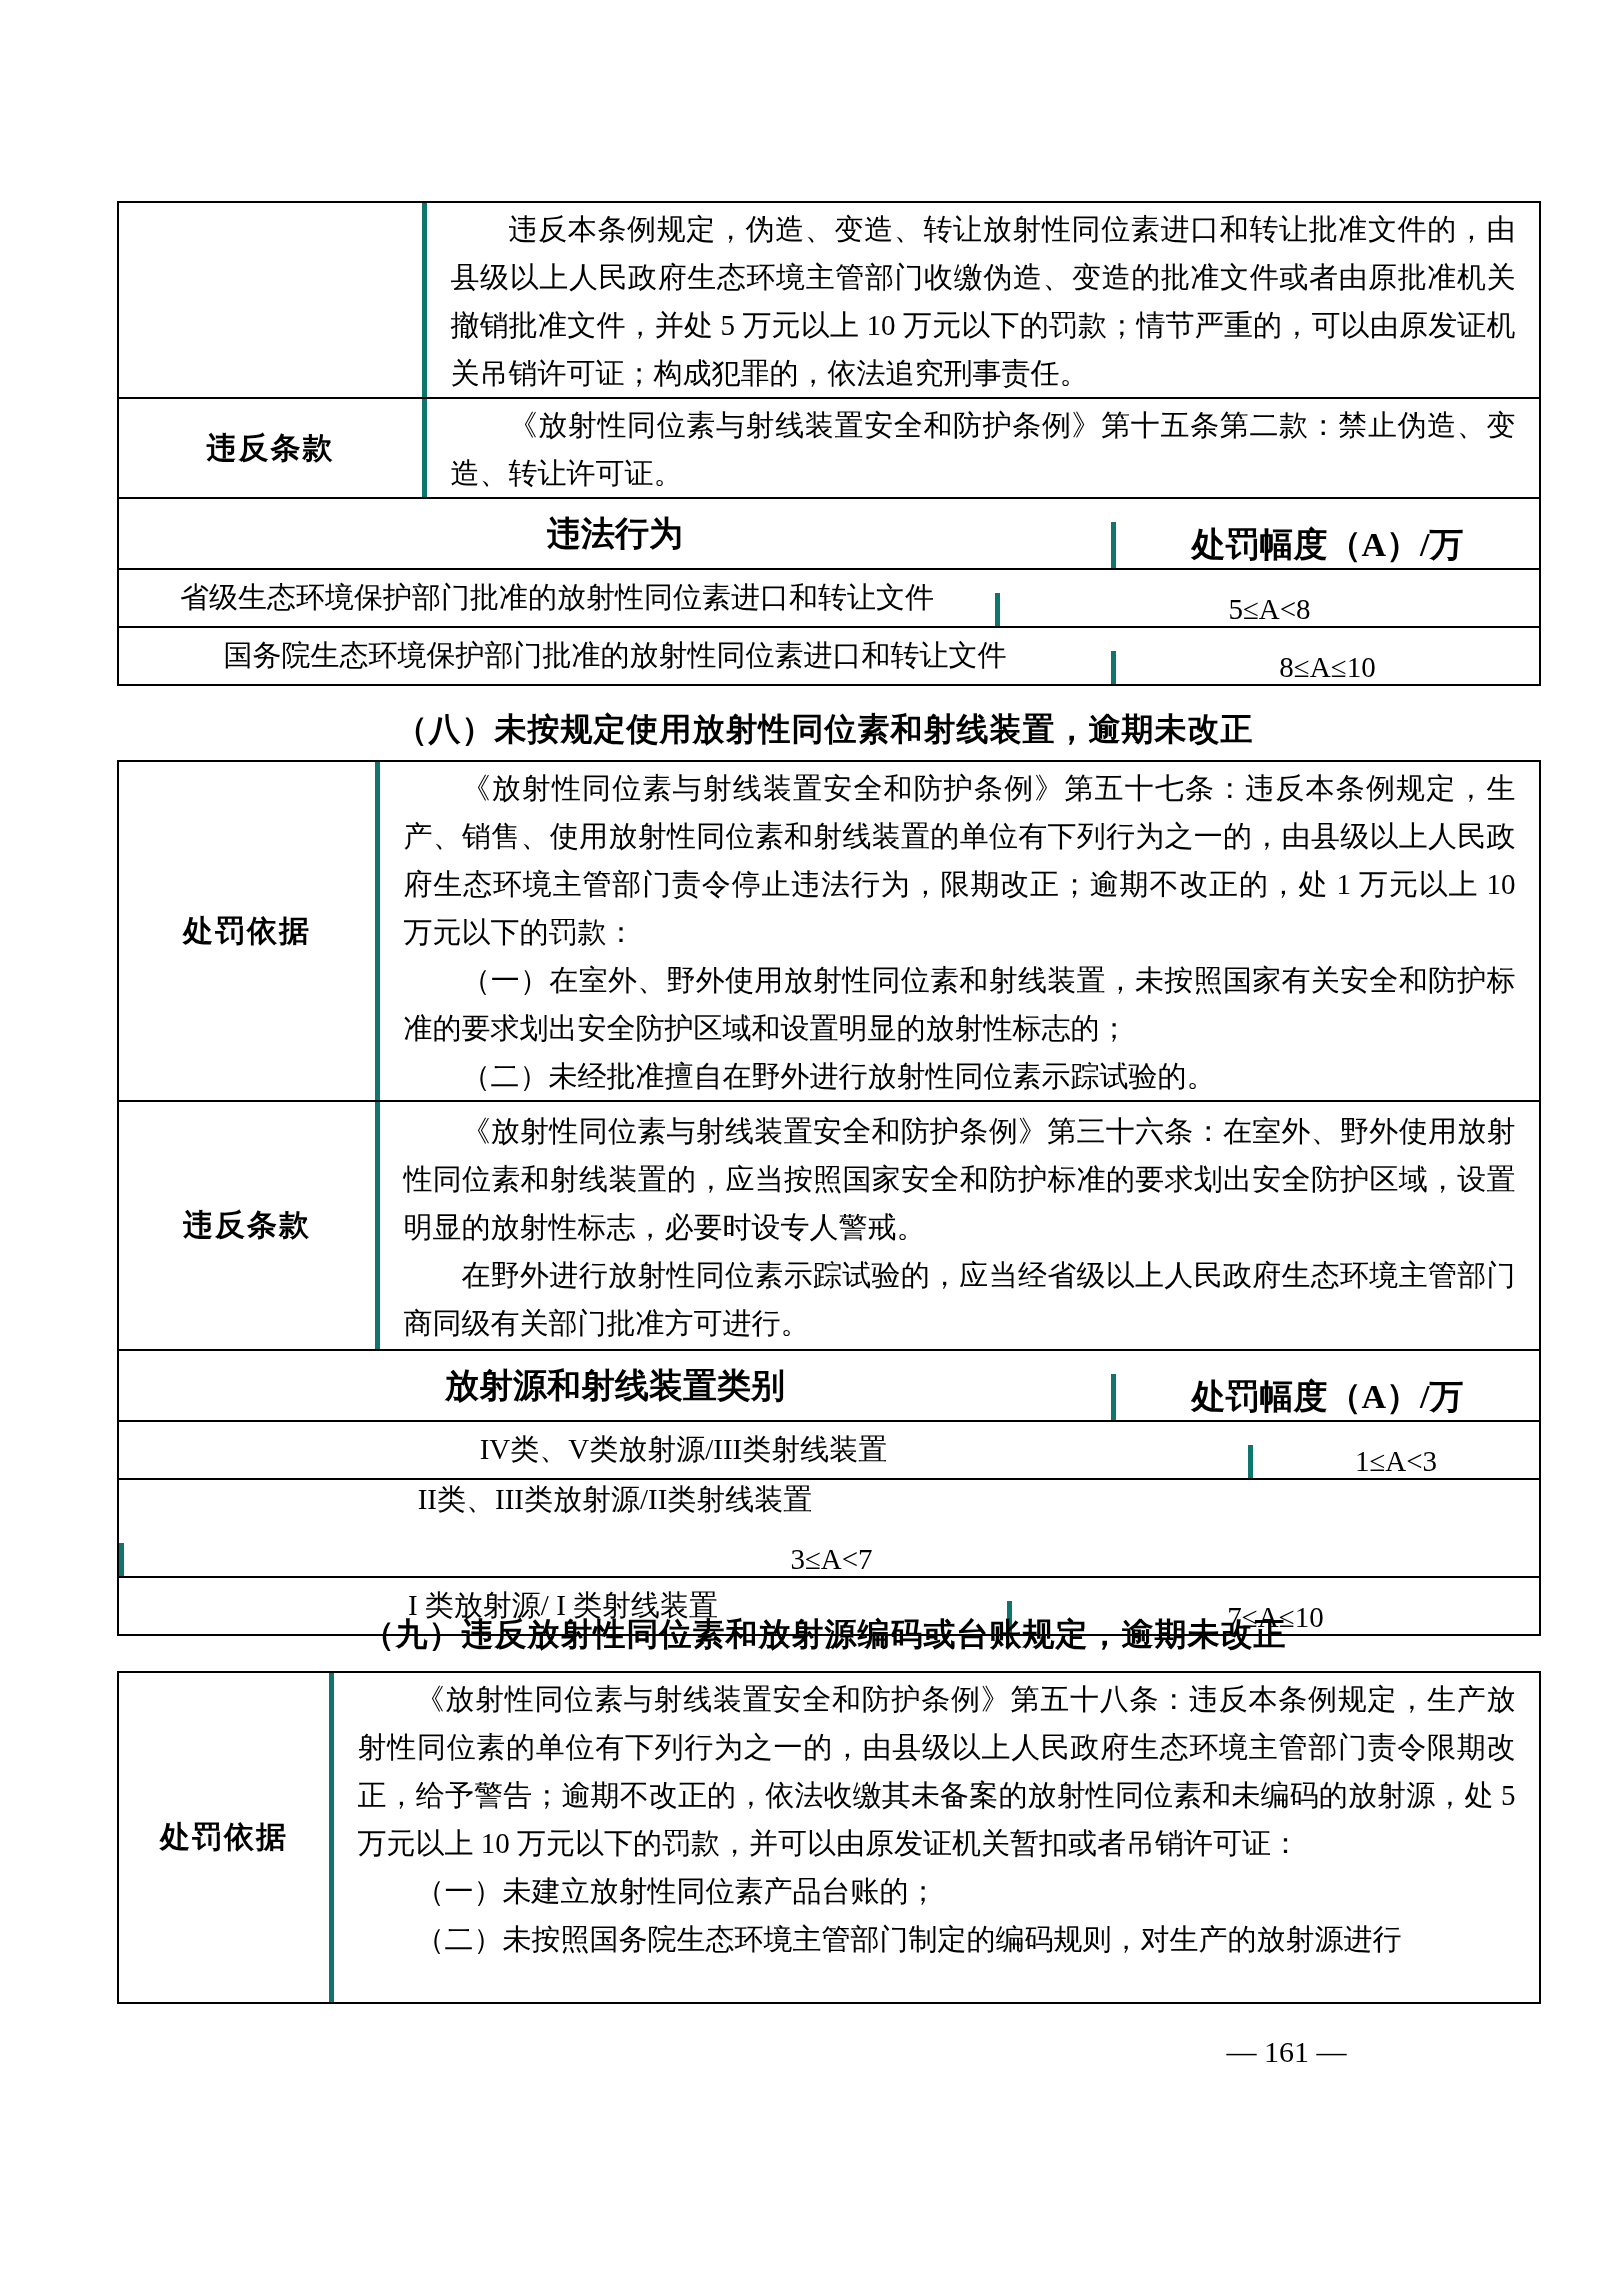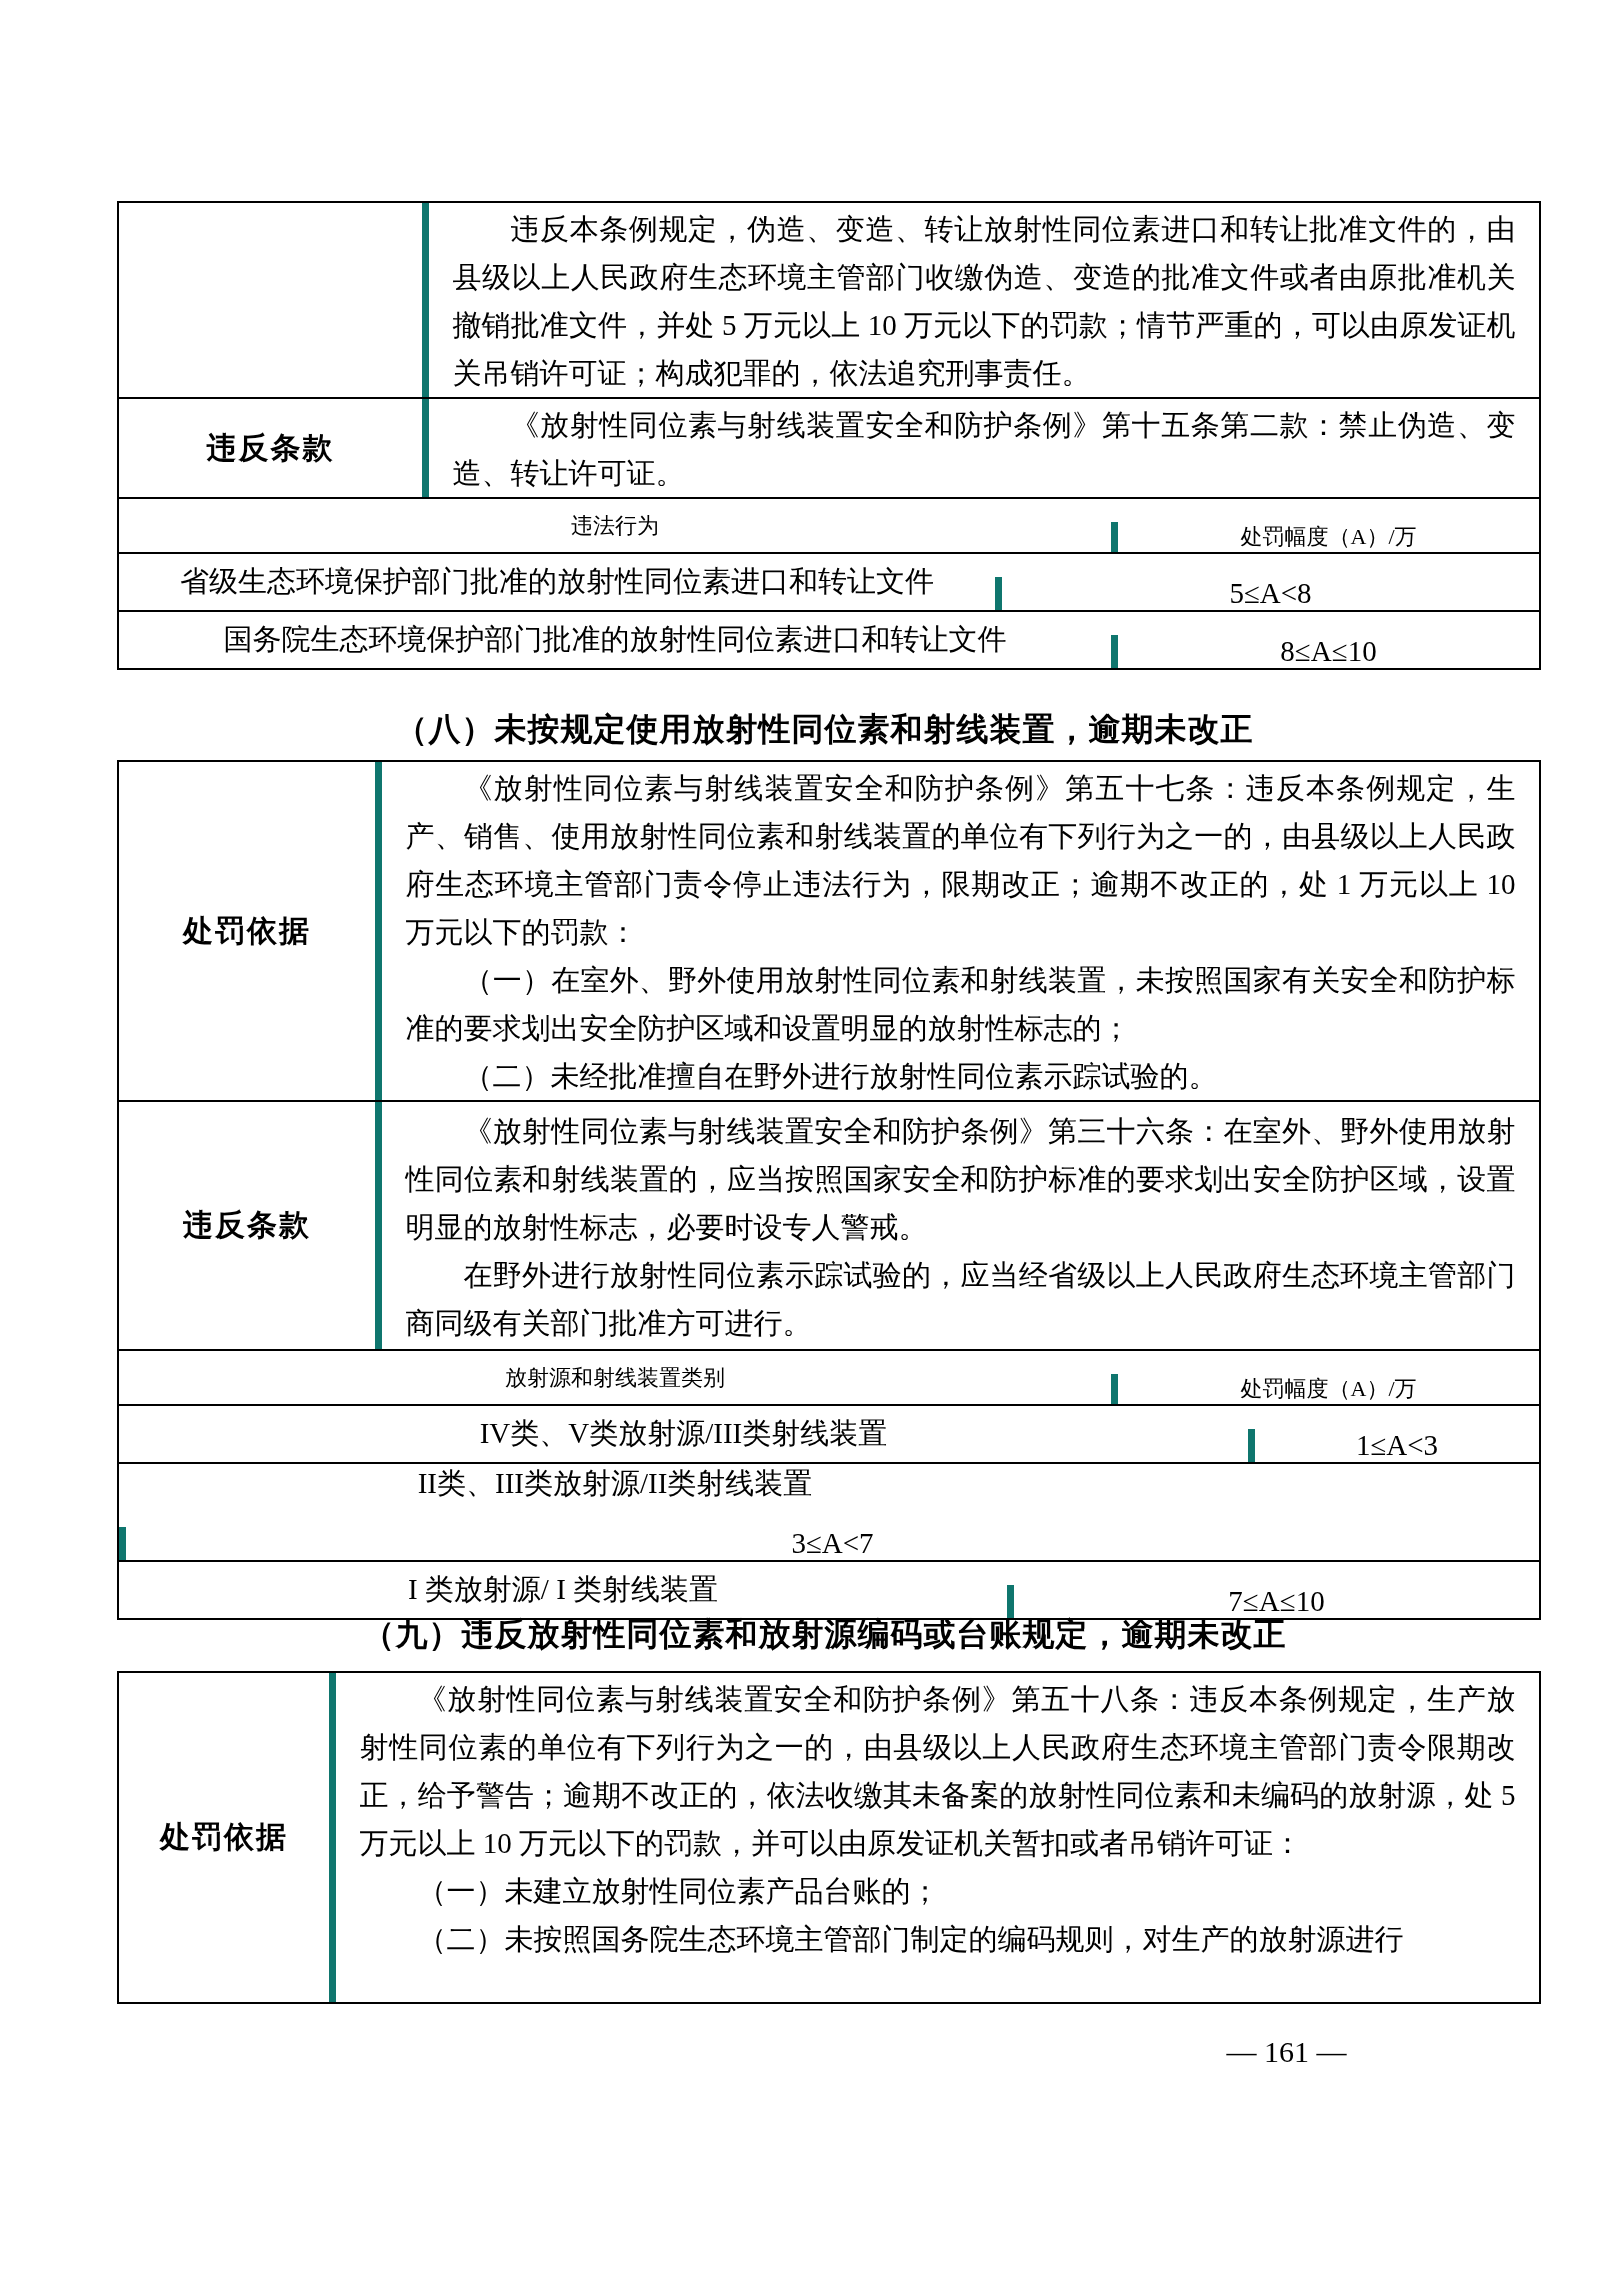--- a/index.html
+++ b/index.html
@@ -15,21 +15,21 @@
   }
   .tbl {
     position: absolute;
     box-sizing: border-box;
     border: 2px solid #000;
     background: #fff;
   }
   .trow { display: flex; align-items: stretch; box-sizing: border-box; }
   .trow + .trow { border-top: 2px solid #000; }
   .cell { box-sizing: border-box; flex-shrink: 0; }
-  .cell + .cell { border-left: 7px solid #0f766e; }
+  .cell + .cell { border-left: 5px solid #0f766e; }
   .grow { flex: 1 1 auto; margin-top: 23px; }
   .lbl {
     display: flex;
     align-items: center;
     justify-content: center;
     font-weight: bold;
     font-size: 30px;
     letter-spacing: 2px;
   }
   .txt {
@@ -41,21 +41,21 @@
     overflow: hidden;
   }
   .txt p { margin: 0; text-indent: 2em; }
   .ctr {
     display: flex;
     align-items: center;
     justify-content: center;
     font-size: 29px;
     text-align: center;
   }
-  .bold { font-weight: normal; font-size: 22px; }
+  .bold { font-weight: bold; font-size: 34px; }
   .heading {
     position: absolute;
     left: 0;
     width: 100%;
     text-align: center;
     font-weight: bold;
     font-size: 32px;
     line-height: 43px;
     letter-spacing: 1px;
     margin-left: 14px;

